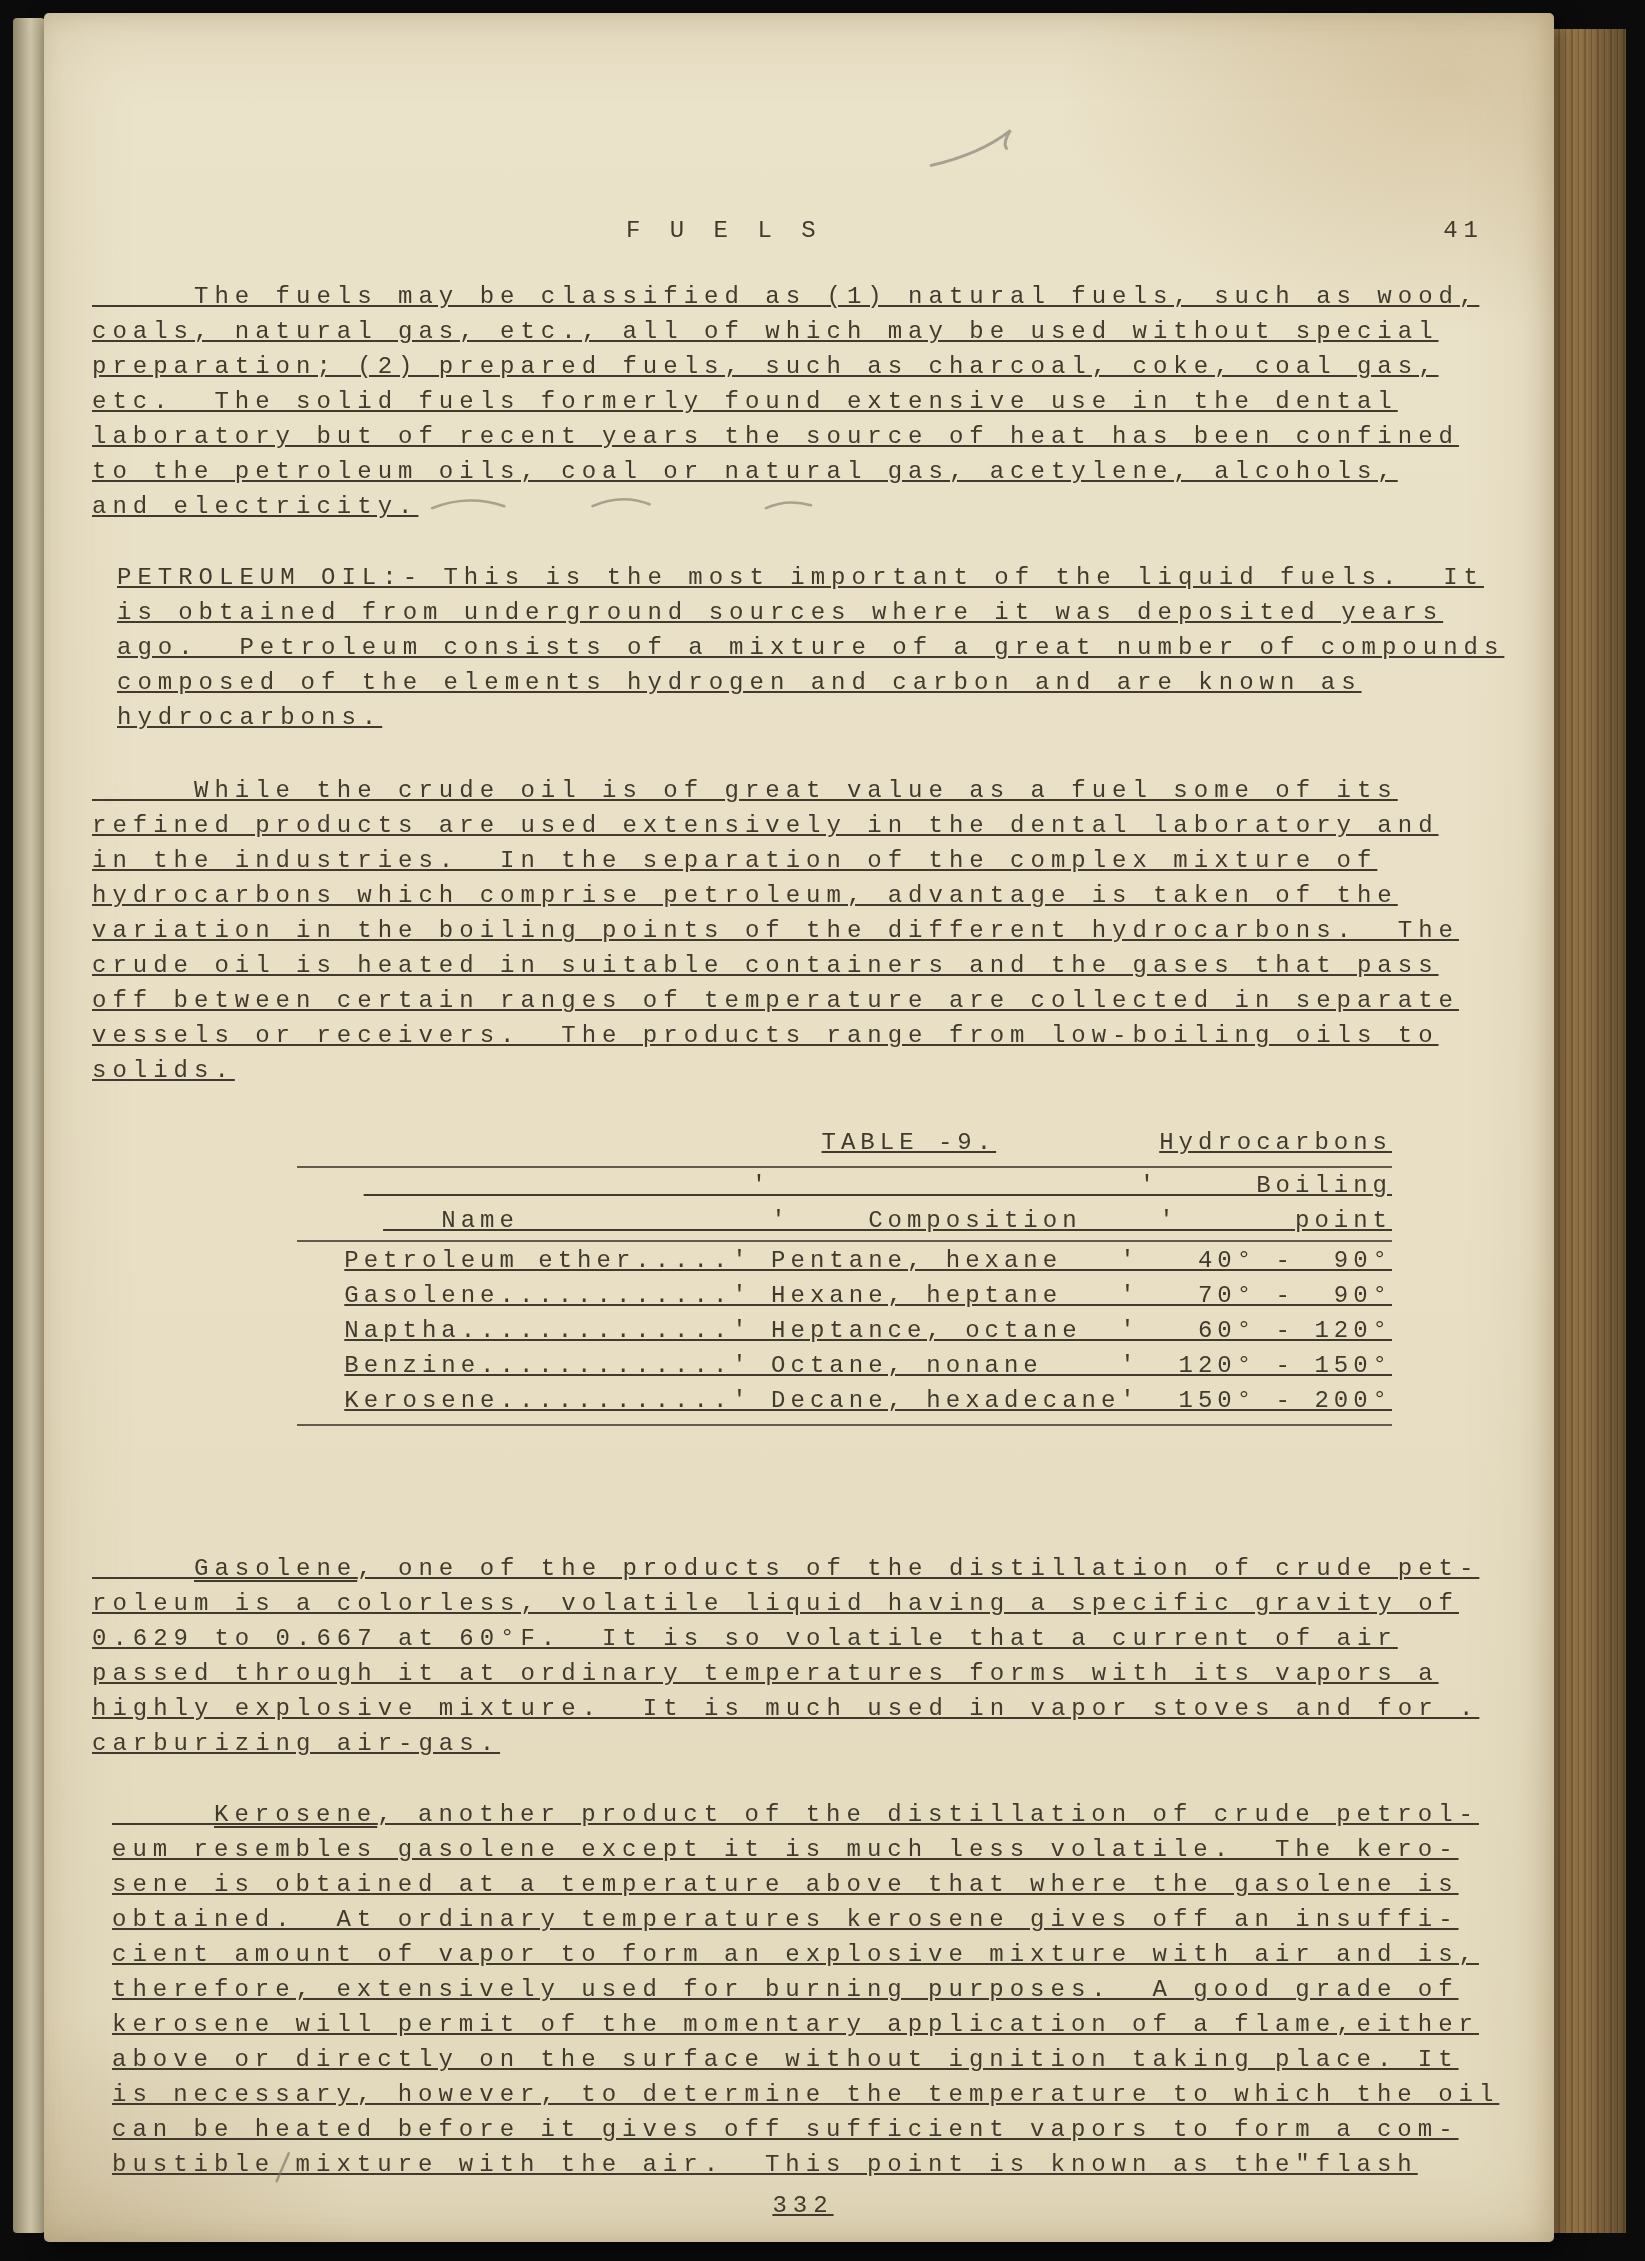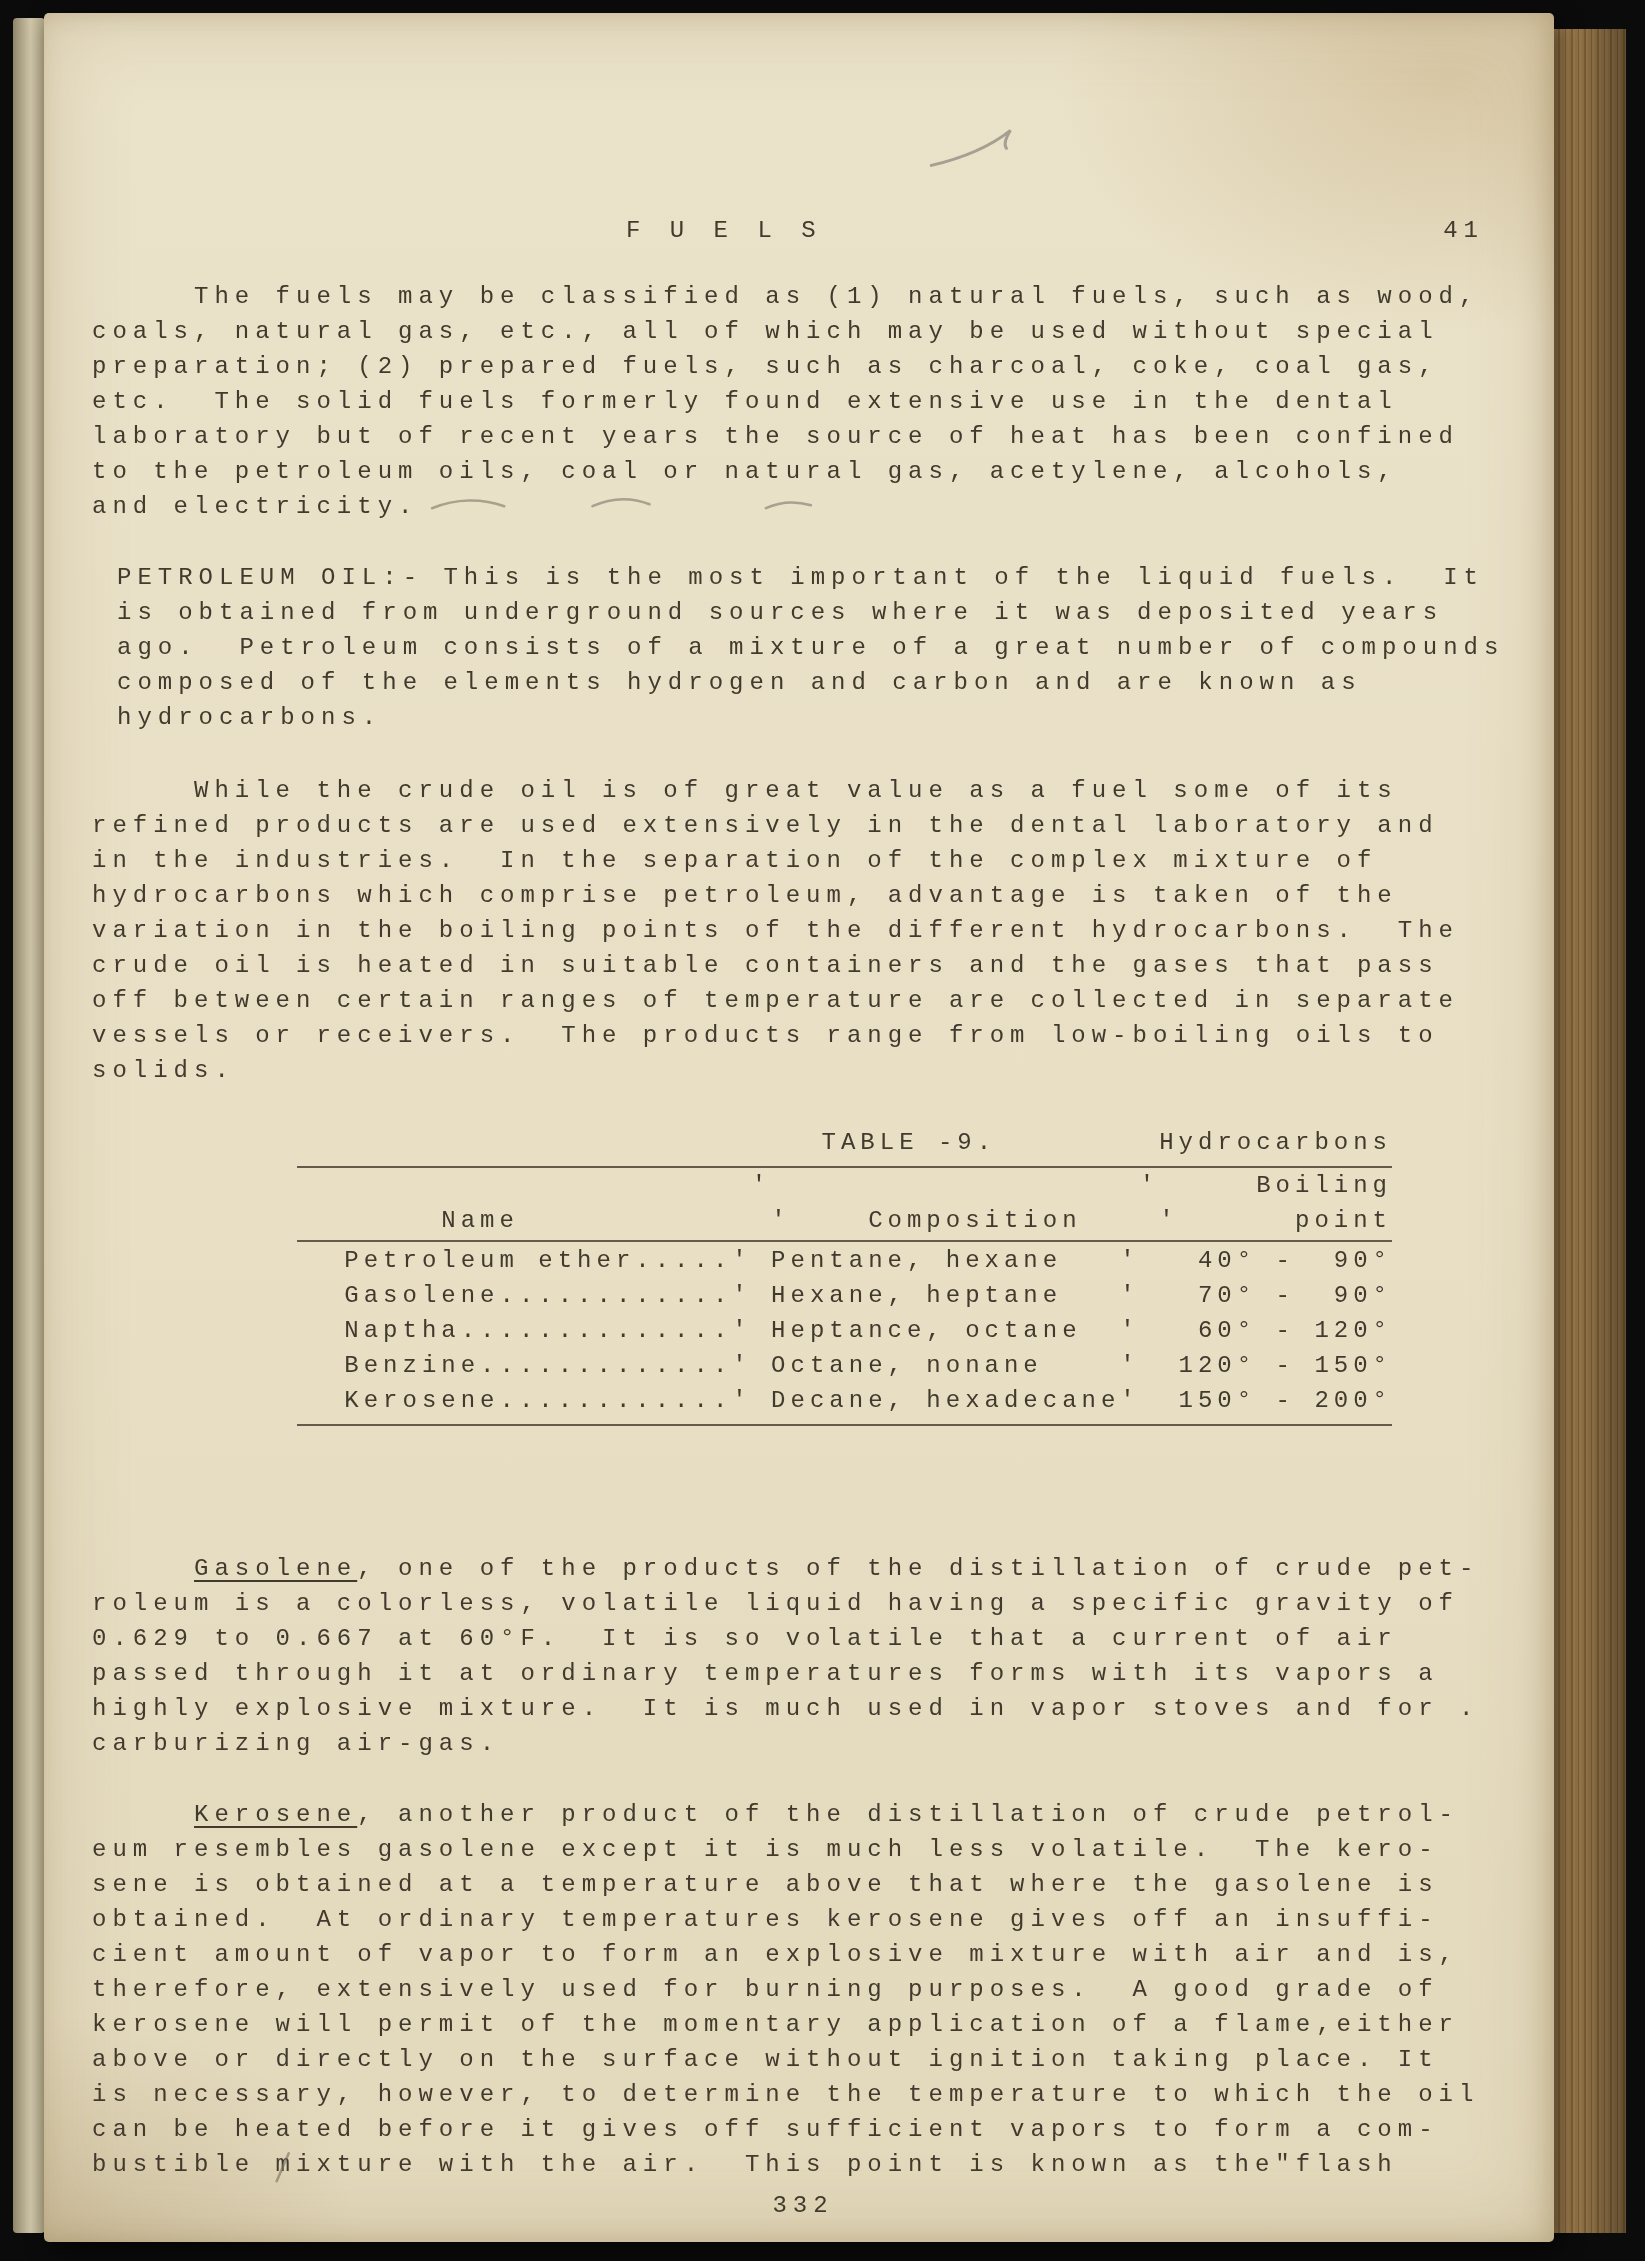--- a/index.html
+++ b/index.html
@@ -13,28 +13,28 @@
   .fore-edge::after{content:"";position:absolute;inset:0;
          background:linear-gradient(90deg,rgba(60,35,10,.12),rgba(0,0,0,.5));}
   .page{position:absolute;left:44px;top:13px;width:1510px;height:2229px;border-radius:5px;overflow:hidden;
          background:
            radial-gradient(ellipse 652px 426px at 93% 3%, rgba(176,140,85,.30), transparent 60%),
            radial-gradient(ellipse 476px 376px at 2% 100%, rgba(130,100,55,.20), transparent 60%),
            linear-gradient(180deg,#eae2c9 0%,#e8dfc5 55%,#e2d8bb 100%);
          box-shadow: inset 0 0 85px rgba(130,100,50,.22), inset -7px 0 23px rgba(120,90,45,.25),
                      6px 8px 22px rgba(0,0,0,.6);}
   .content{position:relative;padding:200px 40px 0 48px;color:#423b2d;
-         font-size:24px;line-height:35px;letter-spacing:6px;}
+         font-size:24px;line-height:35px;letter-spacing:6px;text-decoration:underline;}
   .page-header{position:relative;height:35px;margin-bottom:31px;}
   .doc-title{position:absolute;left:534px;letter-spacing:7.5px;}
   .pageno{position:absolute;right:30px;top:0;}
   .para{white-space:pre;margin:0 0 36px 0;}
   .p2{margin-bottom:38px;margin-left:25px;}
   .p3{margin-bottom:37px;}
-  .p5{margin-bottom:0;}
+  .p5{margin-bottom:0;margin-left:20px;}
   .lead{text-decoration:underline;text-decoration-thickness:1.5px;text-underline-offset:4.5px;}
   .table-block{margin:0 0 125px 205px;width:1095px;letter-spacing:5px;text-align:right;}
   .t-titleline{white-space:pre;margin-bottom:6px;}
   .t-title{margin-left:210px;}
   .t-sub{margin-left:163px;}
   .rule{height:0;border-top:2px solid rgba(62,55,42,.78);width:100%;}
   .rule-mid{margin:1.5px 0;}
   .rule-bot{margin-top:6px;}
   .t-head,.t-row{white-space:pre;padding-left:21px;}
   .footer{text-align:center;margin-top:6px;}

